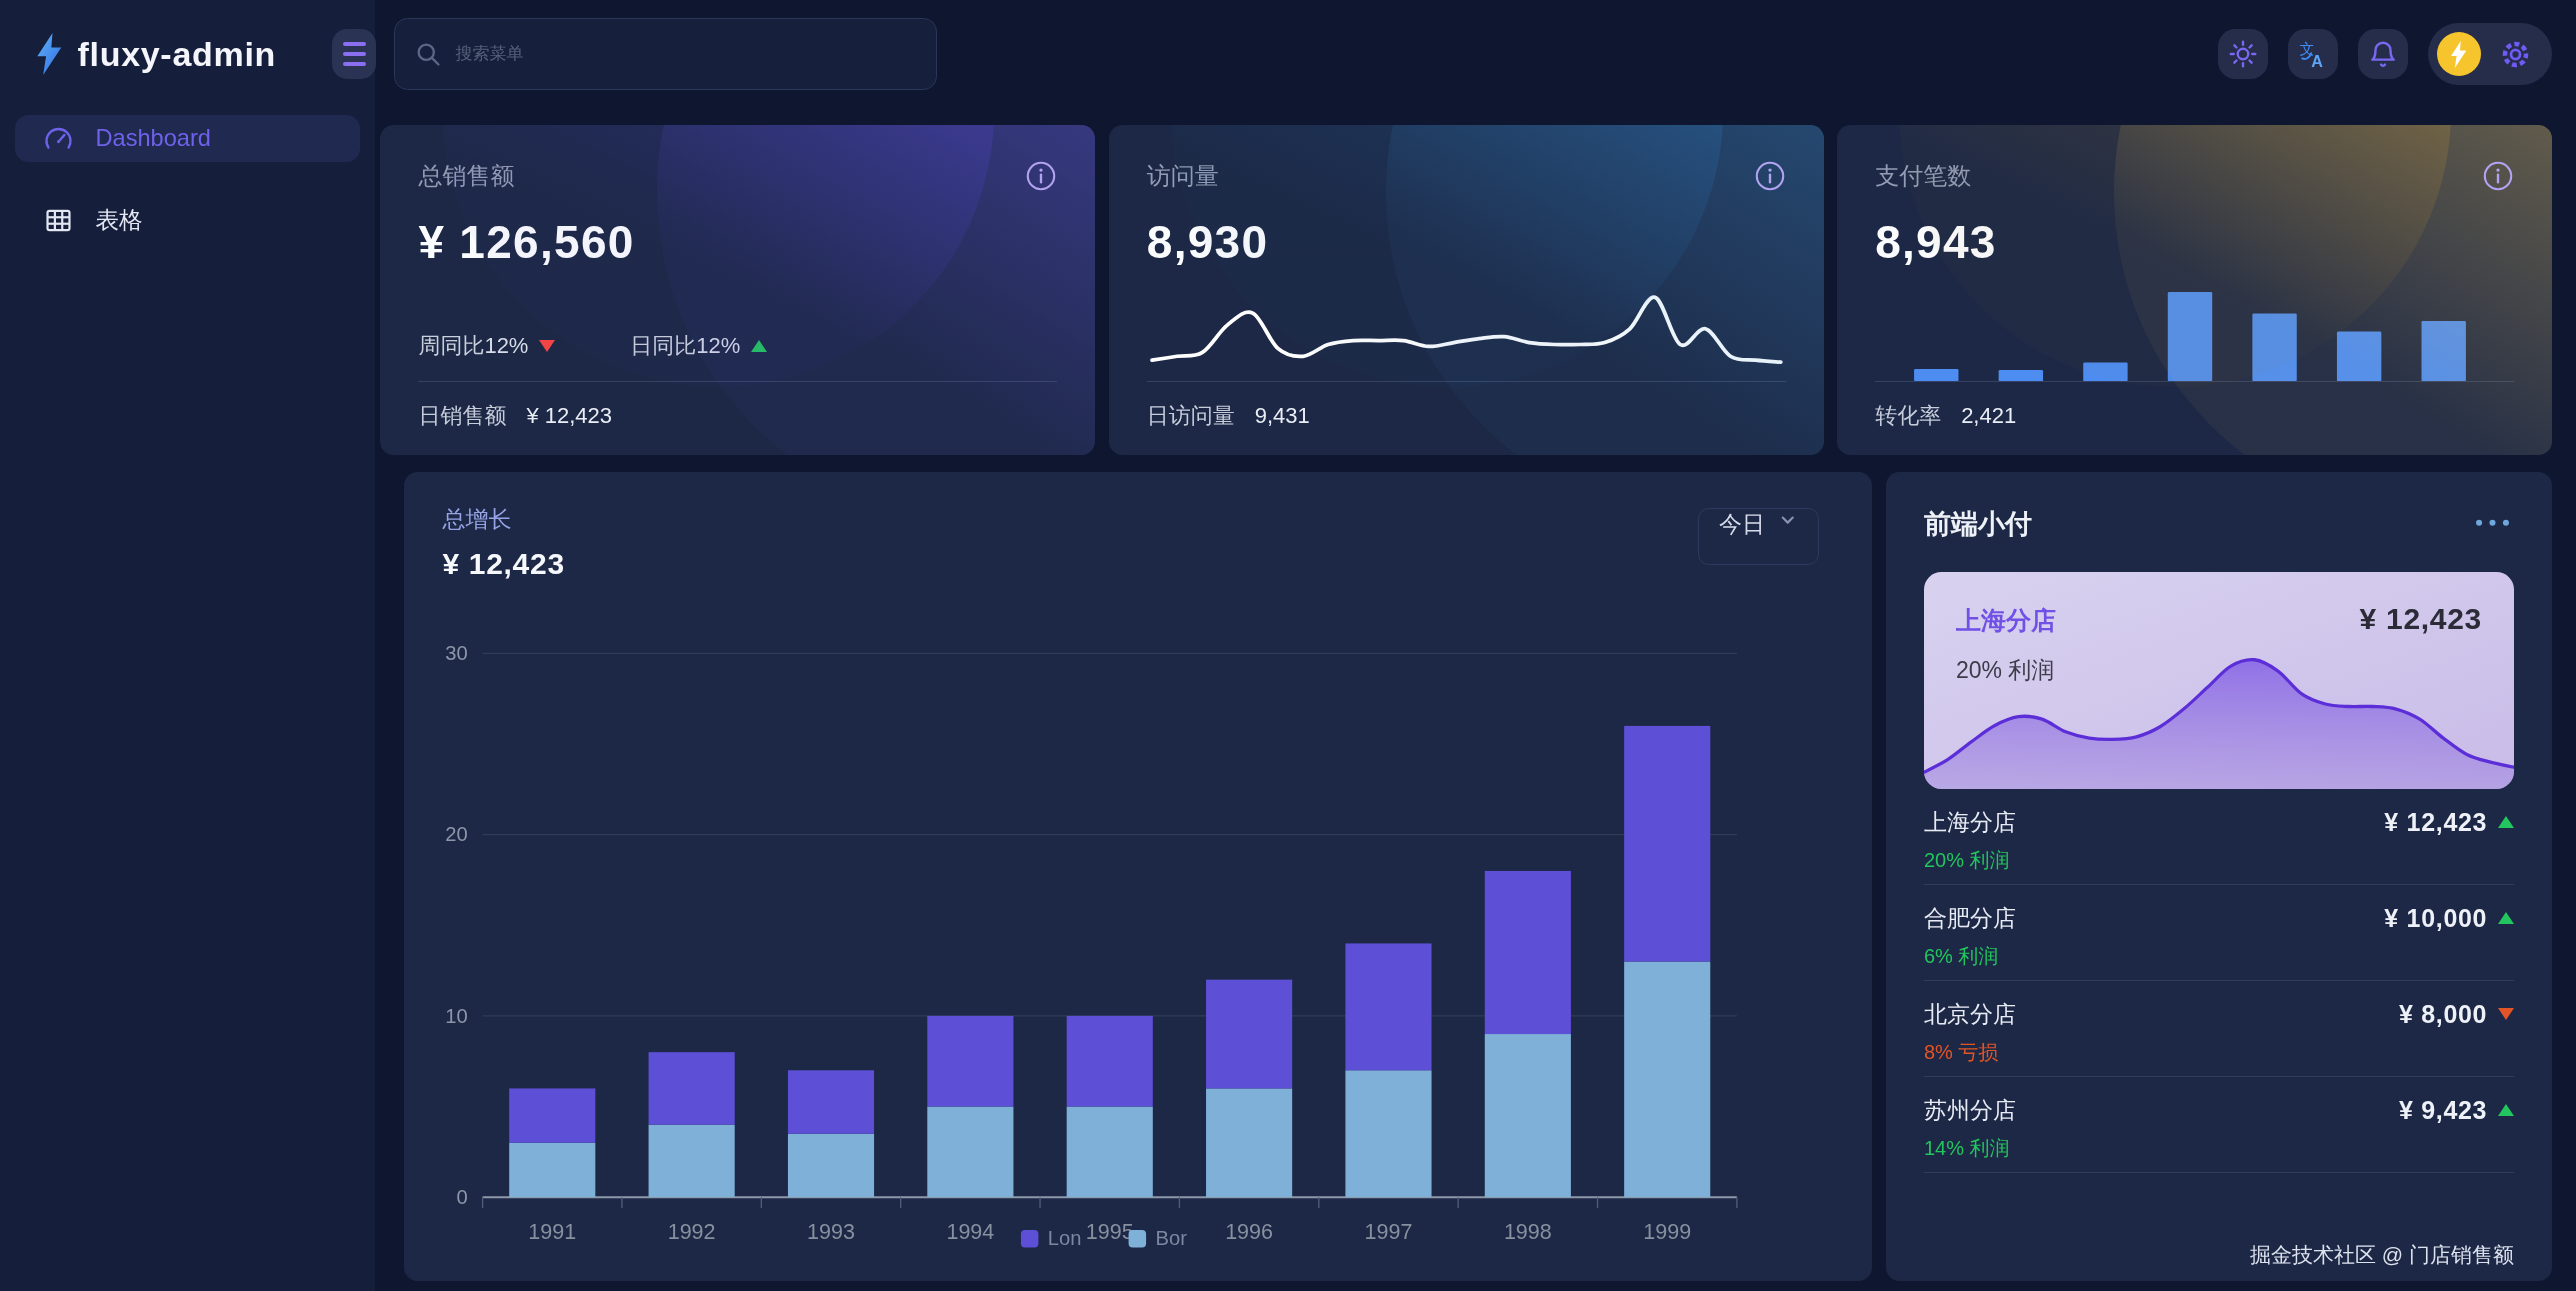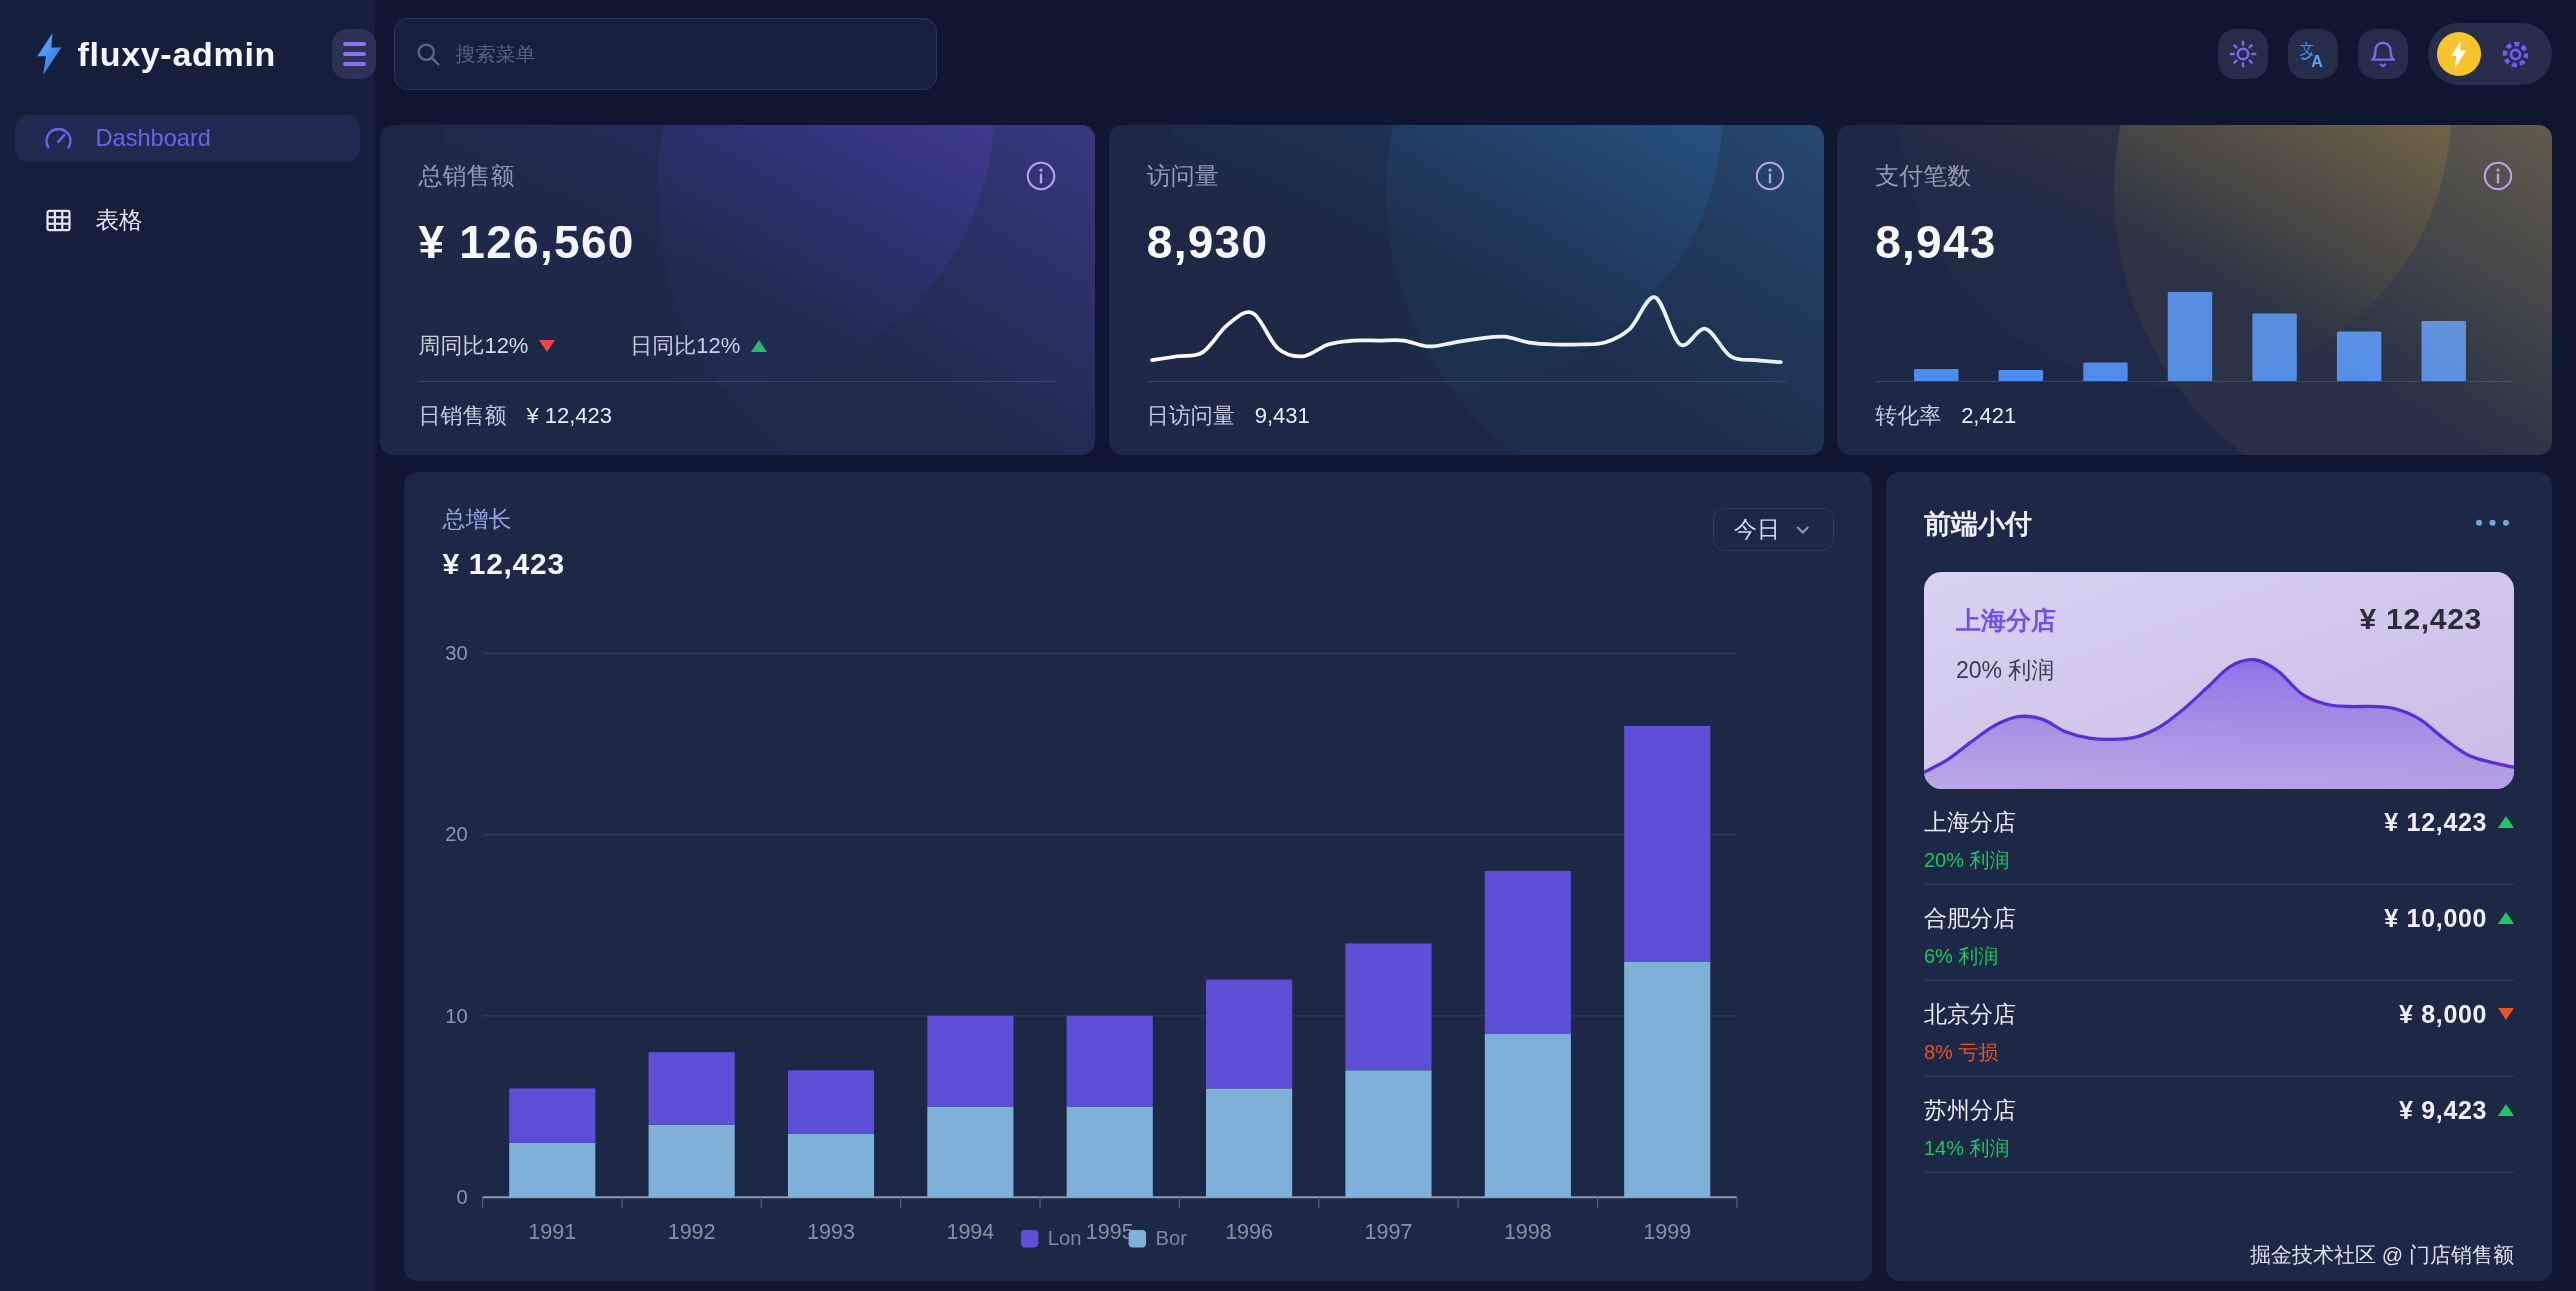--- a/index.html
+++ b/index.html
@@ -20,21 +20,21 @@
   .menu-item.active .mi-icon { color:#6e61ea; }
 
   
   .main { flex:1; display:flex; flex-direction:column; padding:0 24px 0 5.4px; }
   .topbar { height:108px; display:flex; align-items:center; }
   .hamburger { margin-left:-48px; width:44px; height:50px; border-radius:15px; background:#2b3354;
     border:none; display:flex; flex-direction:column; align-items:center; justify-content:center; gap:6px; cursor:pointer; }
   .hamburger span { width:23px; height:4px; border-radius:2px; background:#8a6ff0; }
   .search { margin-left:17.5px; width:543px; height:72px; border:1.3px solid #2b3659; border-radius:13.5px;
     background:#161f3c; display:flex; align-items:center; gap:13.5px; padding:0 19px; }
-  .search input { flex:1; background:transparent; border:none; outline:none; font-size:20px;
+  .search input { flex:1; background:transparent; border:none; outline:none; font-size:17px;
     color:#0ea5e9; font-family:Liberation Serif, serif; }
   .search input::placeholder { color:#566079; }
   .topbar-right { margin-left:auto; display:flex; align-items:center; gap:20px; }
   .icon-btn { width:50px; height:50px; border-radius:17.5px; background:#252d4a; border:none;
     display:flex; align-items:center; justify-content:center; cursor:pointer; }
   .user-pill { height:62px; border-radius:31px; background:#252d4a; display:flex; align-items:center;
     gap:17.5px; padding:0 19px 0 8.8px; cursor:pointer; }
   .avatar { width:44px; height:44px; border-radius:50%; background:#f6c42d; display:flex;
     align-items:center; justify-content:center; }
 
@@ -71,22 +71,22 @@
   .tri { display:inline-block; width:0; height:0; border-left:8.8px solid transparent;
     border-right:8.8px solid transparent; margin-left:10.8px; }
   .tri-up { border-bottom:12.8px solid #22c55e; }
   .tri-down { border-top:12.8px solid #f14444; }
   .store-row .tri-down { border-top-color:#e35426; }
 
   
   .growth-card { padding:32px 38px; }
   .growth-title { font-size:23px; color:#95a3e4; }
   .growth-value { font-size:30px; font-weight:600; letter-spacing:0.7px; margin-top:12px; color:#f6f8fc; }
-  .range-btn { position:absolute; top:36px; right:38px; height:43px; border-radius:10.8px;
-    border:1.3px solid #2d3a5f; background:transparent; display:flex; align-items:center; gap:12px;
+  .range-btn { position:absolute; top:36px; right:53px; height:57px; border-radius:10.8px;
+    border:1.3px solid #2d3a5f; background:transparent; display:flex; align-items:flex-start; gap:12px;
     padding:0 20px; font-size:23px; color:#d6dcea; font-family:inherit; cursor:pointer; }
   .growth-svg { position:absolute; left:38px; top:135px; width:1392px; height:646px; }
 
   
   .store-card { padding:31px 38px 0; }
   .store-head { display:flex; align-items:center; justify-content:space-between; height:42px; }
   .store-head h3 { font-size:27px; font-weight:600; color:#eef1f7; }
   .more-btn { background:none; border:none; cursor:pointer; }
   .feature { margin-top:27px; height:217px; border-radius:17.5px; position:relative; overflow:hidden;
     background:linear-gradient(160deg,#d8d2ef 0%,#c9bce8 100%); padding:30px 32px 0; cursor:pointer; }

